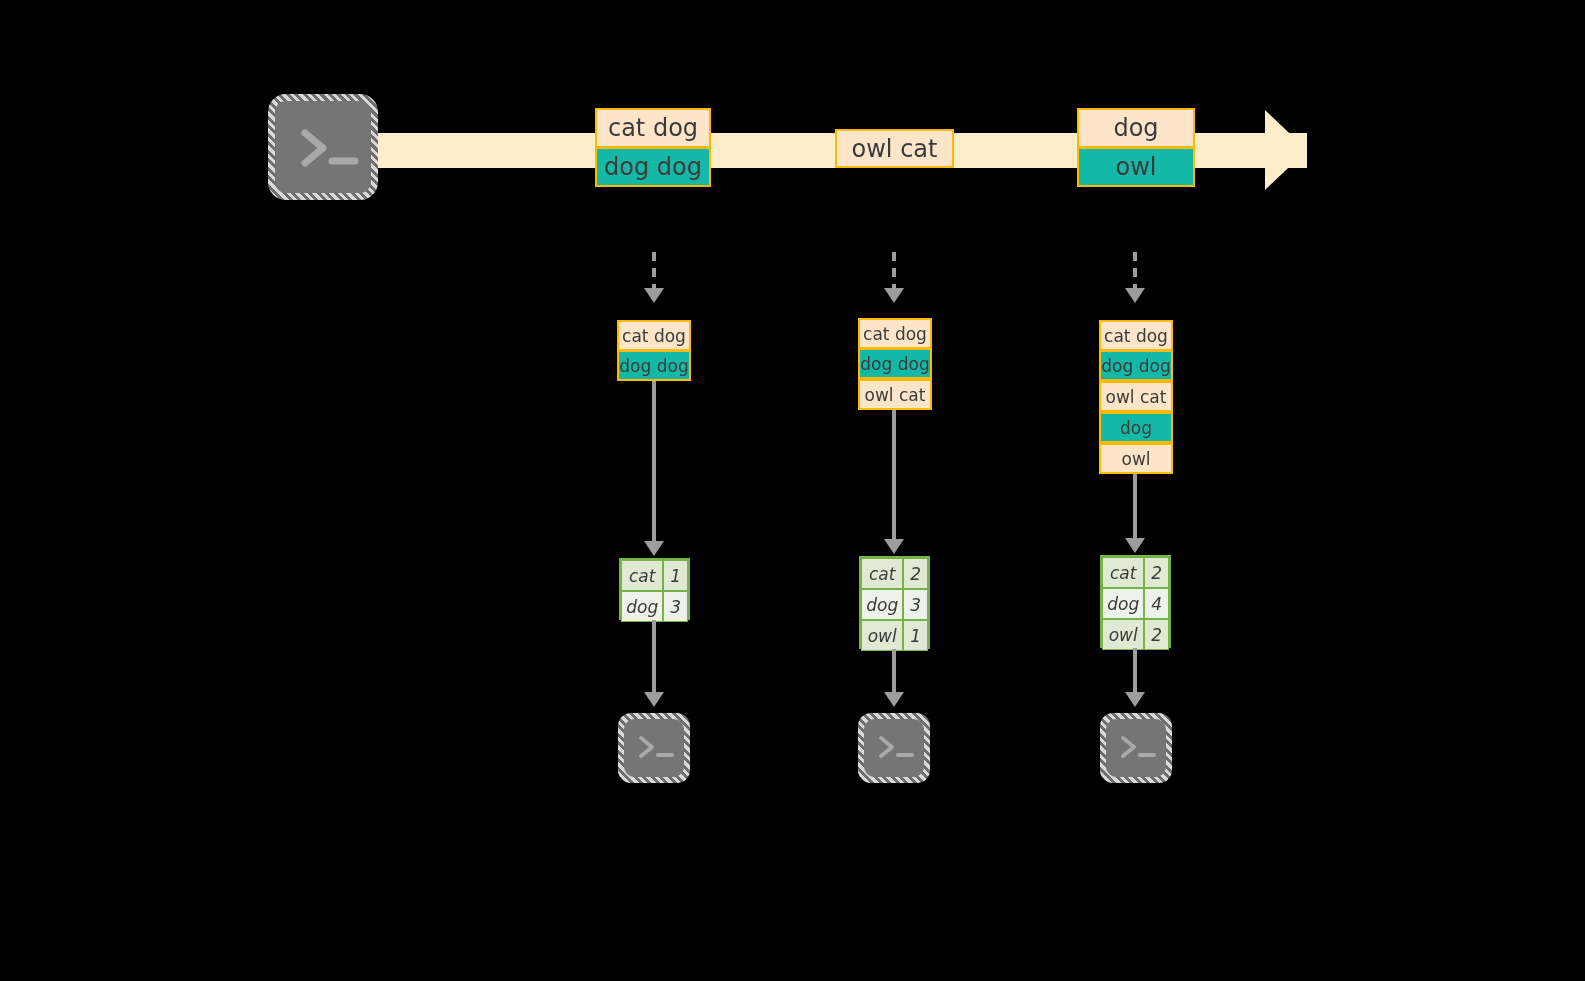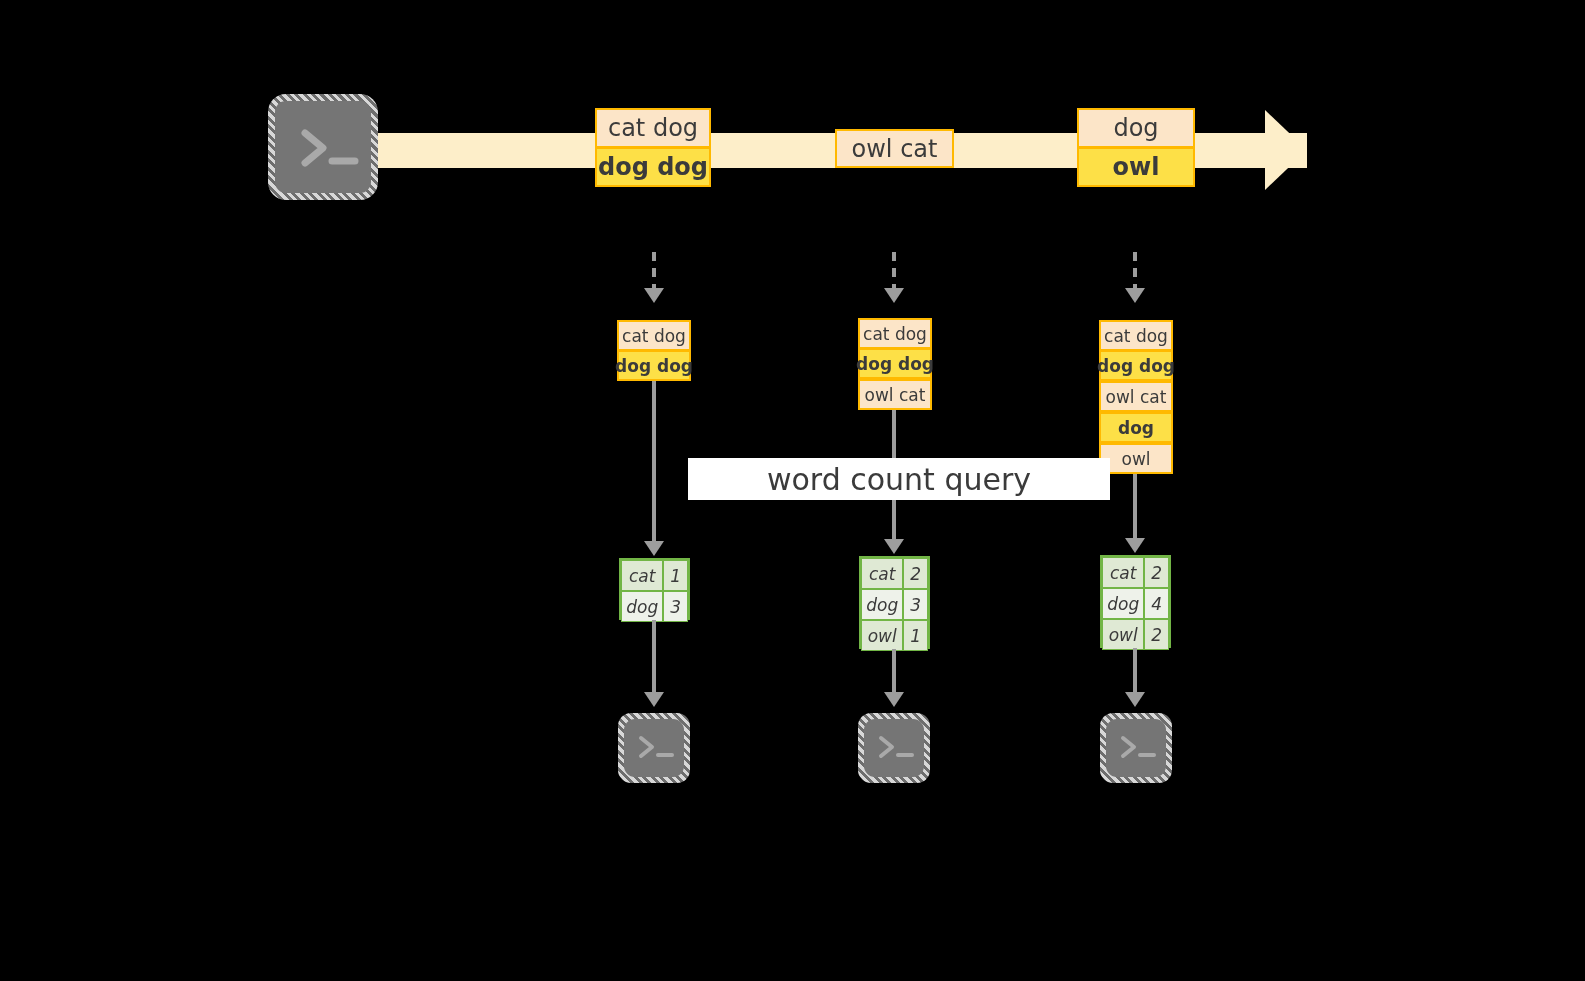--- a/index.html
+++ b/index.html
@@ -21,21 +21,21 @@
           repeating-linear-gradient(45deg,#d8d8d8 0 3px,#6e6e6e 3px 6px);
         background-origin:border-box;background-clip:border-box;}
   .term-inner{position:absolute;inset:0;background:#757575;border-radius:11px;}
   .term svg{position:absolute;left:0;top:0;}
 
   
   .rec{position:absolute;box-sizing:border-box;
        border:2px solid #ffb900;background:#fce5c8;
        display:flex;align-items:center;justify-content:center;
        color:#3b3b3b;white-space:nowrap;}
-  .rec.lite{background:#fde047;font-weight:bold;}
+  .rec.lite{background:#14b8a6;}
 
   
   .res{position:absolute;box-sizing:border-box;border:2px solid #72b546;}
   .res-row{display:flex;box-sizing:border-box;font-style:italic;}
   .res-cell{box-sizing:border-box;display:flex;align-items:center;
             justify-content:center;color:#3b3b3b;
             border:1px solid #72b546;background:#dfe9d4;font-size:17px;}
   .res-cell.lite{background:#eef2ea;}
 
   
@@ -173,17 +173,14 @@
   <div class="ahead" style="left:1125px;top:692px;"></div>
 
   <div class="term" style="left:1100px;top:713px;width:72px;height:70px;border-radius:13px;border-width:6px;">
     <div class="term-inner"></div>
     <svg width="72" height="70" viewBox="0 0 72 70">
       <path d="M17 19 L28 28 L17 37" fill="none" stroke="#a9a9a9" stroke-width="4" stroke-linecap="round" stroke-linejoin="round"></path>
       <line x1="34" y1="36" x2="48" y2="36" stroke="#a9a9a9" stroke-width="4" stroke-linecap="round"></line>
     </svg>
   </div>
 
-  <div class="qlabel" style="left:688px;top:458px;width:422px;height:42px;">
-    <span>word count query</span>
-  </div>
 
 </div>
 
 </body></html>

